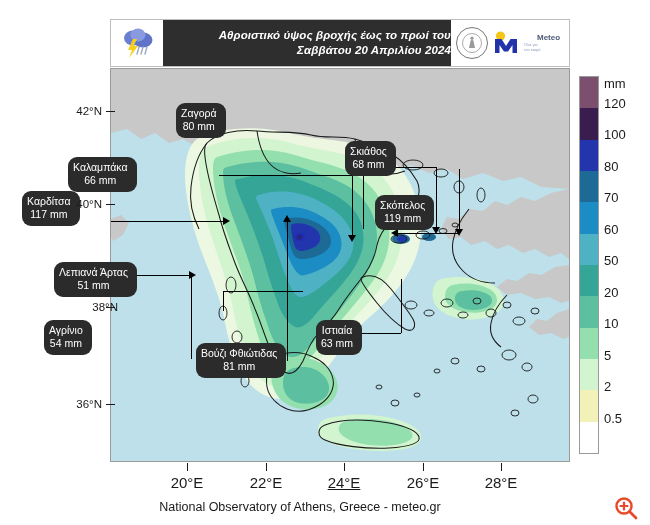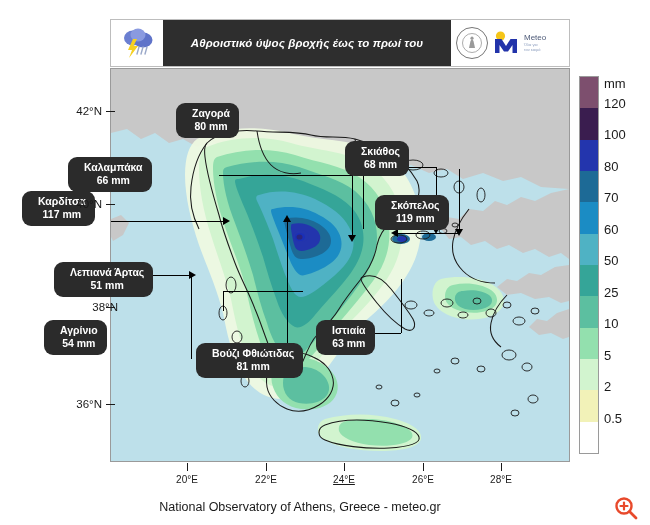--- a/index.html
+++ b/index.html
@@ -8,52 +8,52 @@
     font-family:"Liberation Sans","DejaVu Sans",sans-serif;
     position:relative;
   }
   
   #header{
     position:absolute;left:110px;top:19px;width:460px;height:48px;
     background:#2e2e2e;border:1px solid #bdbdbd;box-sizing:border-box;
     display:flex;align-items:stretch;
   }
   #icon-box{width:52px;background:#ffffff;display:flex;align-items:center;justify-content:center;flex:0 0 52px;}
-  #title-box{flex:1;display:flex;flex-direction:column;align-items:center;justify-content:center;color:#fff;}
+  #title-box{flex:1;display:flex;flex-direction:column;align-items:flex-end;justify-content:center;color:#fff;}
   .ttl{font-style:italic;font-weight:bold;font-size:11.5px;line-height:15px;white-space:nowrap;letter-spacing:.1px;}
   #logo-box{width:118px;background:#ffffff;display:flex;align-items:center;justify-content:flex-start;gap:4px;flex:0 0 118px;padding-left:5px;box-sizing:border-box;}
   .noa-seal{width:30px;height:30px;border-radius:50%;border:1px solid #777;display:flex;align-items:center;justify-content:center;}
   .meteo-logo{display:flex;align-items:center;gap:2px;}
   .meteo-text{display:flex;flex-direction:column;line-height:1;}
-  .meteo-name{font-size:8px;color:#4d5a78;font-weight:normal;}
+  .meteo-name{font-size:8px;color:#4d5a78;font-weight:bold;margin-left:13px;}
   .meteo-tag{font-size:4px;color:#8fa0c0;line-height:5px;}
 
   
   #map-panel{
     position:absolute;left:110px;top:68px;width:460px;height:394px;
     background:#bde0ea;border:1px solid #9a9a9a;box-sizing:border-box;overflow:hidden;
   }
   #map-svg{position:absolute;left:0;top:0;}
 
   
   .ytick-label{position:absolute;font-size:11.5px;color:#1a1a1a;text-align:right;width:46px;}
   .ytick-mark{position:absolute;width:9px;height:1px;background:#1a1a1a;}
-  .xtick-label{position:absolute;font-size:10px;color:#1a1a1a;text-align:center;width:46px;}
+  .xtick-label{position:absolute;font-size:15px;color:#1a1a1a;text-align:center;width:46px;}
   .xtick-mark{position:absolute;width:1px;height:8px;background:#1a1a1a;}
 
   
   #colorbar{position:absolute;left:579px;top:76px;width:20px;height:378px;border:1px solid #9a9a9a;box-sizing:border-box;}
   .cb-band{width:100%;}
   .cb-label{position:absolute;left:604px;font-size:13px;color:#1a1a1a;white-space:nowrap;}
 
   
   .callout{
     position:absolute;background:#2b2b2b;color:#ffffff;border-radius:9px;
-    padding:4px 9px 5px 16px;text-align:center;line-height:13px;
-    font-size:10.5px;font-weight:bold;white-space:nowrap;box-sizing:border-box;
+    padding:4px 9px 5px 5px;text-align:center;line-height:13px;
+    font-size:10.5px;font-weight:normal;white-space:nowrap;box-sizing:border-box;
   }
   .callout .val{display:block;}
   .leader{position:absolute;background:#000;}
   .leader-v{width:1.3px;}
   .leader-h{height:1.3px;}
   .arrow{position:absolute;width:0;height:0;}
   .arrow-down{border-left:4px solid transparent;border-right:4px solid transparent;border-top:7px solid #000;}
   .arrow-up{border-left:4px solid transparent;border-right:4px solid transparent;border-bottom:7px solid #000;}
   .arrow-right{border-top:4px solid transparent;border-bottom:4px solid transparent;border-left:7px solid #000;}
   .arrow-left{border-top:4px solid transparent;border-bottom:4px solid transparent;border-right:7px solid #000;}
@@ -74,20 +74,21 @@
       <polygon points="16,14 11,25 15,25 12,33 21,21 16.5,21 20,14" fill="#f5d020"></polygon>
       <g stroke="#9aa8c9" stroke-width="1.4" stroke-linecap="round">
         <line x1="22" y1="22" x2="20" y2="29"></line>
         <line x1="26" y1="22" x2="24" y2="29"></line>
         <line x1="30" y1="22" x2="28" y2="29"></line>
       </g>
     </svg>
   </div>
   <div id="title-box">
     <div class="ttl">Αθροιστικό ύψος βροχής έως το πρωί του</div>
+    <div class="ttl">Σαββάτου 20 Απριλίου 2024</div>
   </div>
   <div id="logo-box">
     <div class="noa-seal">
       <svg width="22" height="22" viewBox="0 0 22 22">
         <circle cx="11" cy="11" r="9.5" fill="none" stroke="#888" stroke-width="0.7"></circle>
         <path d="M8 16 l1.5 -7 l1.5 -2 l1.5 2 l1.5 7 z" fill="#9a9a9a"></path>
         <circle cx="11" cy="6.2" r="1.6" fill="#9a9a9a"></circle>
       </svg>
     </div>
     <div class="meteo-logo">
@@ -374,21 +375,21 @@
     <div class="cb-band" style="background: rgb(242, 242, 184); height: 8.33333%;"></div>
     <div class="cb-band" style="background: rgb(255, 255, 255); height: 8.33333%;"></div>
   </div>
 <div class="cb-label" style="top:76px;">mm</div>
 <div class="cb-label" style="top:96px;">120</div>
 <div class="cb-label" style="top:127px;">100</div>
 <div class="cb-label" style="top:159px;">80</div>
 <div class="cb-label" style="top:190px;">70</div>
 <div class="cb-label" style="top:222px;">60</div>
 <div class="cb-label" style="top:253px;">50</div>
-<div class="cb-label" style="top:285px;">25</div>
+<div class="cb-label" style="top:285px;">20</div>
 <div class="cb-label" style="top:316px;">10</div>
 <div class="cb-label" style="top:348px;">5</div>
 <div class="cb-label" style="top:379px;">2</div>
 <div class="cb-label" style="top:411px;">0.5</div>
 
 <div id="footer">National Observatory of Athens, Greece - meteo.gr</div>
 
 <svg id="zoom-badge" viewBox="0 0 26 26">
   <circle cx="11" cy="11" r="7.5" fill="none" stroke="#e8492b" stroke-width="2.4"></circle>
   <line x1="16.5" y1="16.5" x2="23" y2="23" stroke="#e8492b" stroke-width="2.8" stroke-linecap="round"></line>

